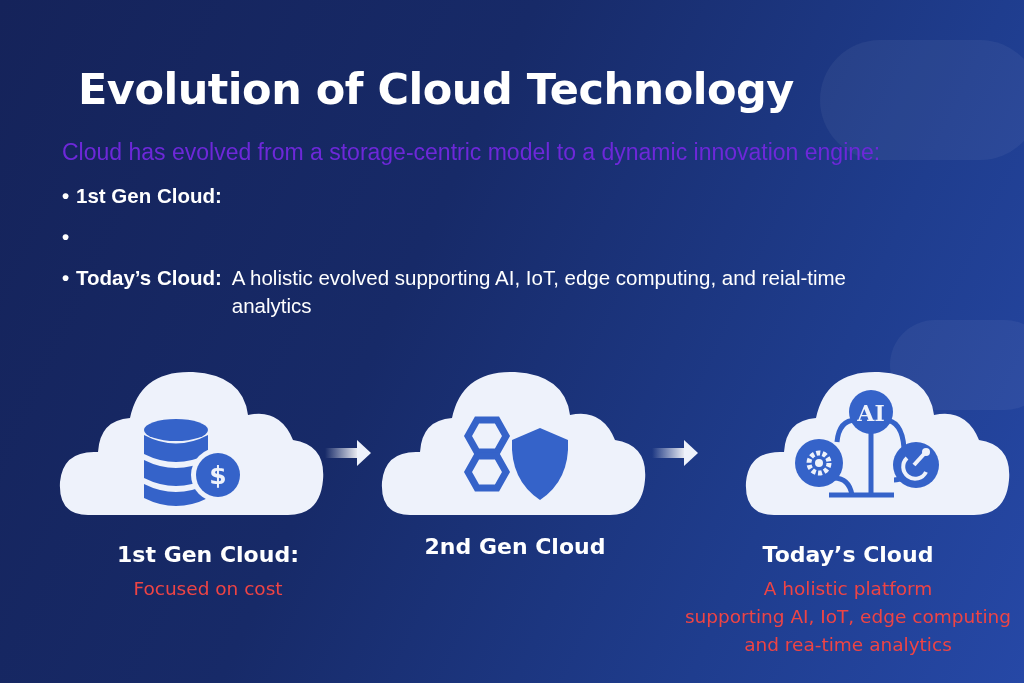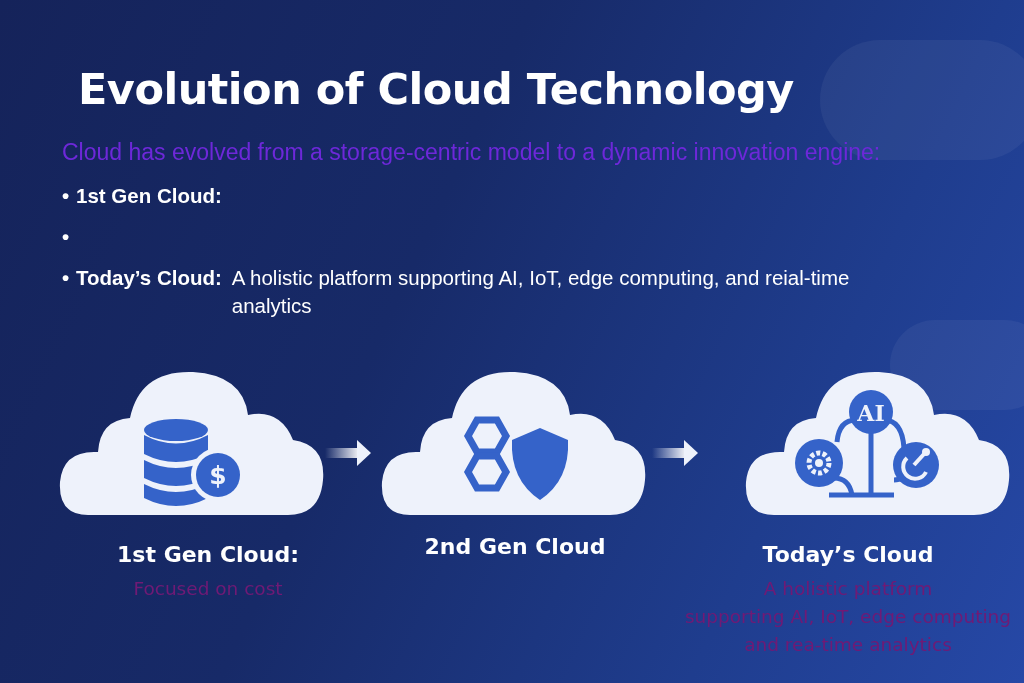--- a/index.html
+++ b/index.html
@@ -19,21 +19,21 @@
   .bullets { position:absolute; left:62px; top:182px; }
   .bullet { display:flex; font-size:20.5px; margin-bottom:13px; line-height:28px; }
   .bullet .dot { width:14px; font-weight:bold; }
   .bullet .term { font-weight:bold; white-space:nowrap; margin-right:10px; }
   .bullet .desc { max-width:640px; }
   .stage { position:absolute; top:370px; width:270px; height:145px; }
   .stage svg { display:block; }
   .arrow { position:absolute; top:440px; }
   .label { position:absolute; text-align:center; }
   .label .head { font-family:"DejaVu Sans", sans-serif; font-weight:bold; font-size:22px; margin-bottom:8px; }
-  .label .body { font-family:"DejaVu Sans", sans-serif; font-size:18.5px; line-height:28px; color:#701a75; }
+  .label .body { font-family:"DejaVu Sans", sans-serif; font-size:18.5px; line-height:28px; color:#ef4444; }
 </style>
 </head>
 <body>
 
 <div class="bg-cloud" style="left:820px;top:40px;width:220px;height:120px;"></div>
 <div class="bg-cloud" style="left:890px;top:320px;width:160px;height:90px;"></div>
 
 <h1 class="title">Evolution of Cloud Technology</h1>
 <div class="subtitle">Cloud has evolved from a storage-centric model to a dynamic innovation engine:</div>
 
@@ -41,21 +41,21 @@
   <div class="bullet">
     <span class="dot">•</span>
     <span class="term">1st Gen Cloud:</span>
   </div>
   <div class="bullet">
     <span class="dot">•</span>
   </div>
   <div class="bullet">
     <span class="dot">•</span>
     <span class="term">Today’s Cloud:</span>
-    <span class="desc" style="max-width:630px;">A holistic platform supporting AI, IoT, edge computing, and reial-time analytics</span>
+    <span class="desc" style="max-width:630px;">A holistic evolved supporting AI, IoT, edge computing, and reial-time analytics</span>
   </div>
 </div>
 
 <div class="stage" style="left:58px;">
   <svg width="270" height="145" viewBox="0 0 270 145">
     <path d="M30 145 Q0 145 2 112 Q5 80 40 82 Q42 50 72 48 Q82 0 135 2 Q185 5 190 45 Q222 38 235 70 Q268 75 265 110 Q262 145 230 145 Z" fill="#eef2fb"></path>
     <g>
       <ellipse cx="118" cy="60" rx="32" ry="11" fill="#3563c9"></ellipse>
       <path d="M86 65 Q118 82 150 65 L150 84 Q118 100 86 84 Z" fill="#3563c9"></path>
       <path d="M86 90 Q118 106 150 90 L150 108 Q118 124 86 108 Z" fill="#3563c9"></path>

